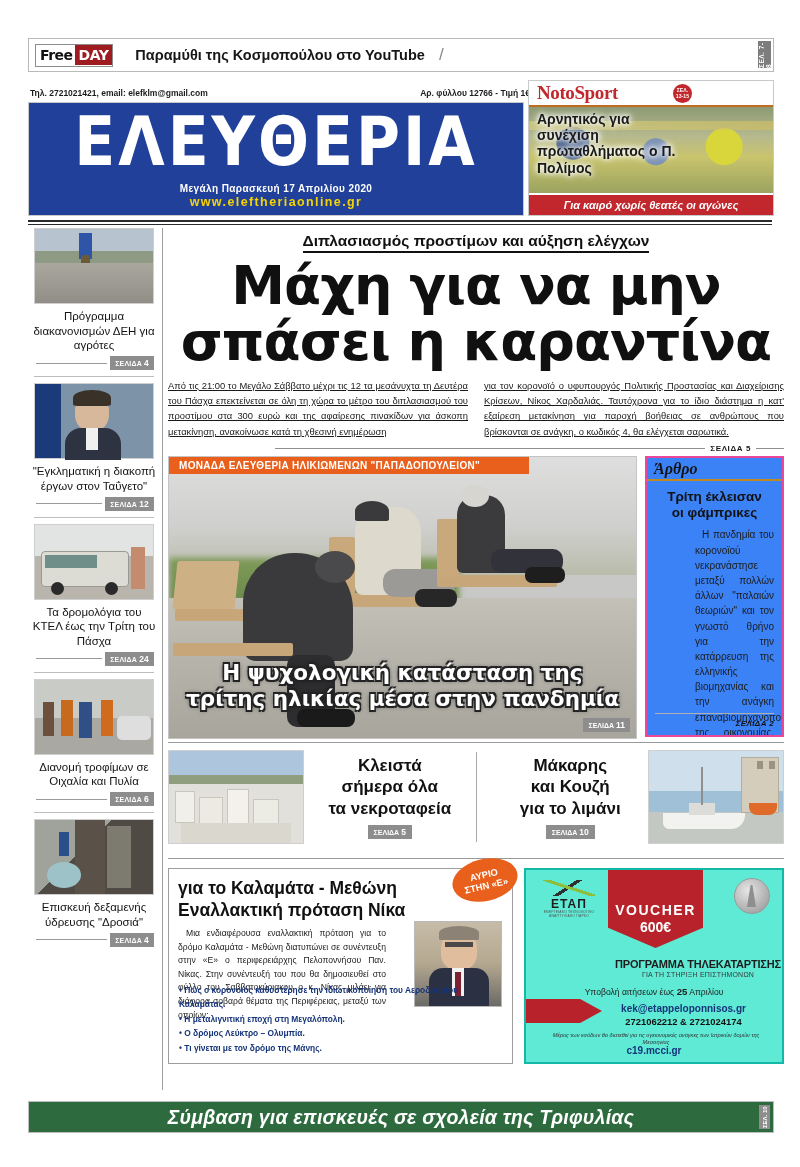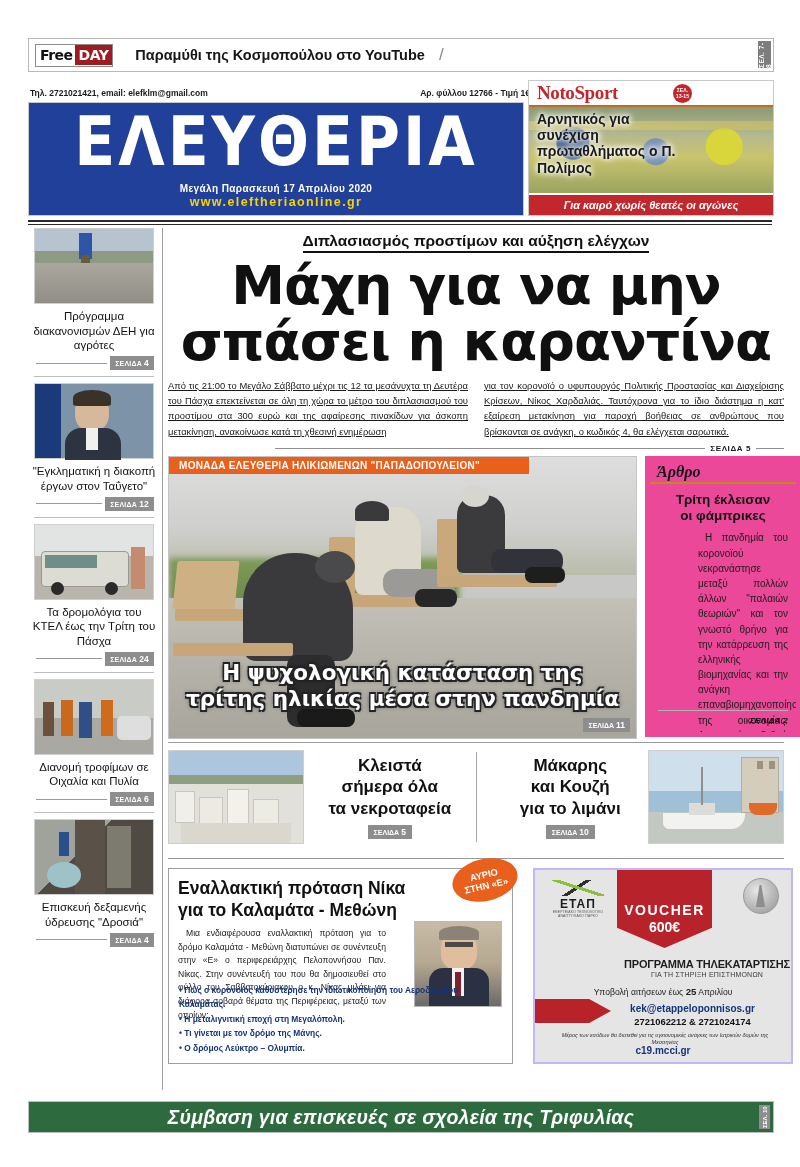--- a/index.html
+++ b/index.html
@@ -177,22 +177,22 @@
     text-shadow:-1.6px -1.6px 0 #232323,1.6px -1.6px 0 #232323,-1.6px 1.6px 0 #232323,1.6px 1.6px 0 #232323,0 0 5px #111;
   }
   .bp-sel{
     position:absolute;right:6px;bottom:6px;z-index:5;
     background:#8d8d8d;color:#fff;font-size:7px;font-weight:bold;padding:2px 5px;
   }
   .bp-sel b{font-size:8.5px;}
 
   
   .arthro{
-    position:absolute;left:645px;top:456px;width:156px;height:281px;
-    border:5px solid #ec4899;background:#ec4899;box-sizing:border-box;overflow:hidden;
+    position:absolute;left:645px;top:456px;width:139px;height:281px;
+    border:2px solid #ec4899;background:#3b82f6;box-sizing:border-box;overflow:hidden;
   }
   .ar-head{
     height:21px;border-bottom:2px solid #c08a20;display:flex;align-items:center;
     padding-left:7px;
   }
   .ar-head span{
     font-family:"Liberation Serif","DejaVu Serif",serif;font-style:italic;font-weight:bold;
     font-size:16px;color:#141414;
   }
   .ar-title{
@@ -249,21 +249,21 @@
   .ayrio{
     position:absolute;right:-6px;top:-10px;width:66px;height:42px;border-radius:50%;
     background:#e8601c;color:#fff;font-size:9.4px;font-weight:bold;line-height:1.2;
     display:flex;flex-direction:column;align-items:center;justify-content:center;
     transform:rotate(-13deg);text-align:center;z-index:6;
   }
 
   
   .voucher{
     position:absolute;left:524px;top:868px;width:260px;height:196px;
-    border:2px solid #c4b5fd;background:#e5e5e5;box-sizing:border-box;overflow:hidden;margin-left:9px;
+    border:2px solid #14b8a6;background:#5eead4;box-sizing:border-box;overflow:hidden;
   }
   .v-etap{position:absolute;left:14px;top:10px;width:58px;text-align:center;}
   .v-etap .sw{
     display:block;width:52px;height:16px;margin:0 auto 1px;
     background:
       linear-gradient(18deg,transparent 46%,#8dbf3f 46%,#8dbf3f 56%,transparent 56%),
       linear-gradient(-34deg,transparent 48%,#2f2f2f 48%,#2f2f2f 56%,transparent 56%);
   }
   .v-etap .nm{font-size:12px;font-weight:bold;color:#1d1d1d;letter-spacing:1px;}
   .v-etap .sub{font-size:3.4px;color:#555;letter-spacing:.2px;line-height:1.1;}
@@ -578,39 +578,39 @@
   </div>
 
   <div class="hrule" style="left:168px;top:858px;width:616px;height:1px;background:#9a9a9a;"></div>
 
   <div class="interview">
     <div class="ayrio">
       <span>ΑΥΡΙΟ</span>
       <span>ΣΤΗΝ «Ε»</span>
     </div>
     <div class="iv-title">
+      <div>για το Καλαμάτα - Μεθώνη</div>
       <div>Εναλλακτική πρόταση Νίκα</div>
-      <div>για το Καλαμάτα - Μεθώνη</div>
     </div>
     <div class="iv-body">
       <p>Μια ενδιαφέρουσα εναλλακτική πρόταση για το δρόμο Καλαμάτα - Μεθώνη διατυπώνει σε συνέντευξη στην «Ε» ο περιφερειάρχης Πελοποννήσου Παν. Νίκας. Στην συνέντευξή του που θα δημοσιευθεί στο φύλλο του Σαββατοκύριακου ο κ. Νίκας μιλάει για διάφορα σοβαρά θέματα της Περιφέρειας, μεταξύ των οποίων:</p>
     </div>
     <div class="iv-photo" style="position:absolute;">
       <div style="position:absolute;left:26px;top:8px;width:36px;height:40px;background:#e0bd9d;border-radius:46% 46% 40% 40%;"></div>
       <div style="position:absolute;left:24px;top:4px;width:40px;height:14px;background:#8c8276;border-radius:50% 50% 8% 8%;"></div>
       <div style="position:absolute;left:30px;top:20px;width:28px;height:5px;background:#4a4a4a;"></div>
       <div style="position:absolute;left:14px;top:46px;width:60px;height:38px;background:#2b3143;border-radius:14px 14px 0 0;"></div>
       <div style="position:absolute;left:37px;top:46px;width:12px;height:28px;background:#f2f2f0;"></div>
       <div style="position:absolute;left:40px;top:50px;width:6px;height:24px;background:#7c2230;"></div>
     </div>
     <div class="iv-list">
       <div>Πώς ο κορονοϊός καθυστέρησε την ιδιωτικοποίηση του Αεροδρομίου Καλαμάτας.</div>
       <div>Η μεταλιγνιτική εποχή στη Μεγαλόπολη.</div>
+      <div>Ο δρόμος Λεύκτρο – Ολυμπία.</div>
       <div>Τι γίνεται με τον δρόμο της Μάνης.</div>
-      <div>Ο δρόμος Λεύκτρο – Ολυμπία.</div>
     </div>
   </div>
 
   <div class="voucher">
     <div class="v-etap">
       <span class="sw"></span>
       <div class="nm">ΕΤΑΠ</div>
       <div class="sub">ΕΝΕΡΓΕΙΑΚΟ ΤΕΧΝΟΛΟΓΙΚΟ ΑΝΑΠΤΥΞΙΑΚΟ ΠΑΡΚΟ</div>
     </div>
     <div class="v-seal"></div>

